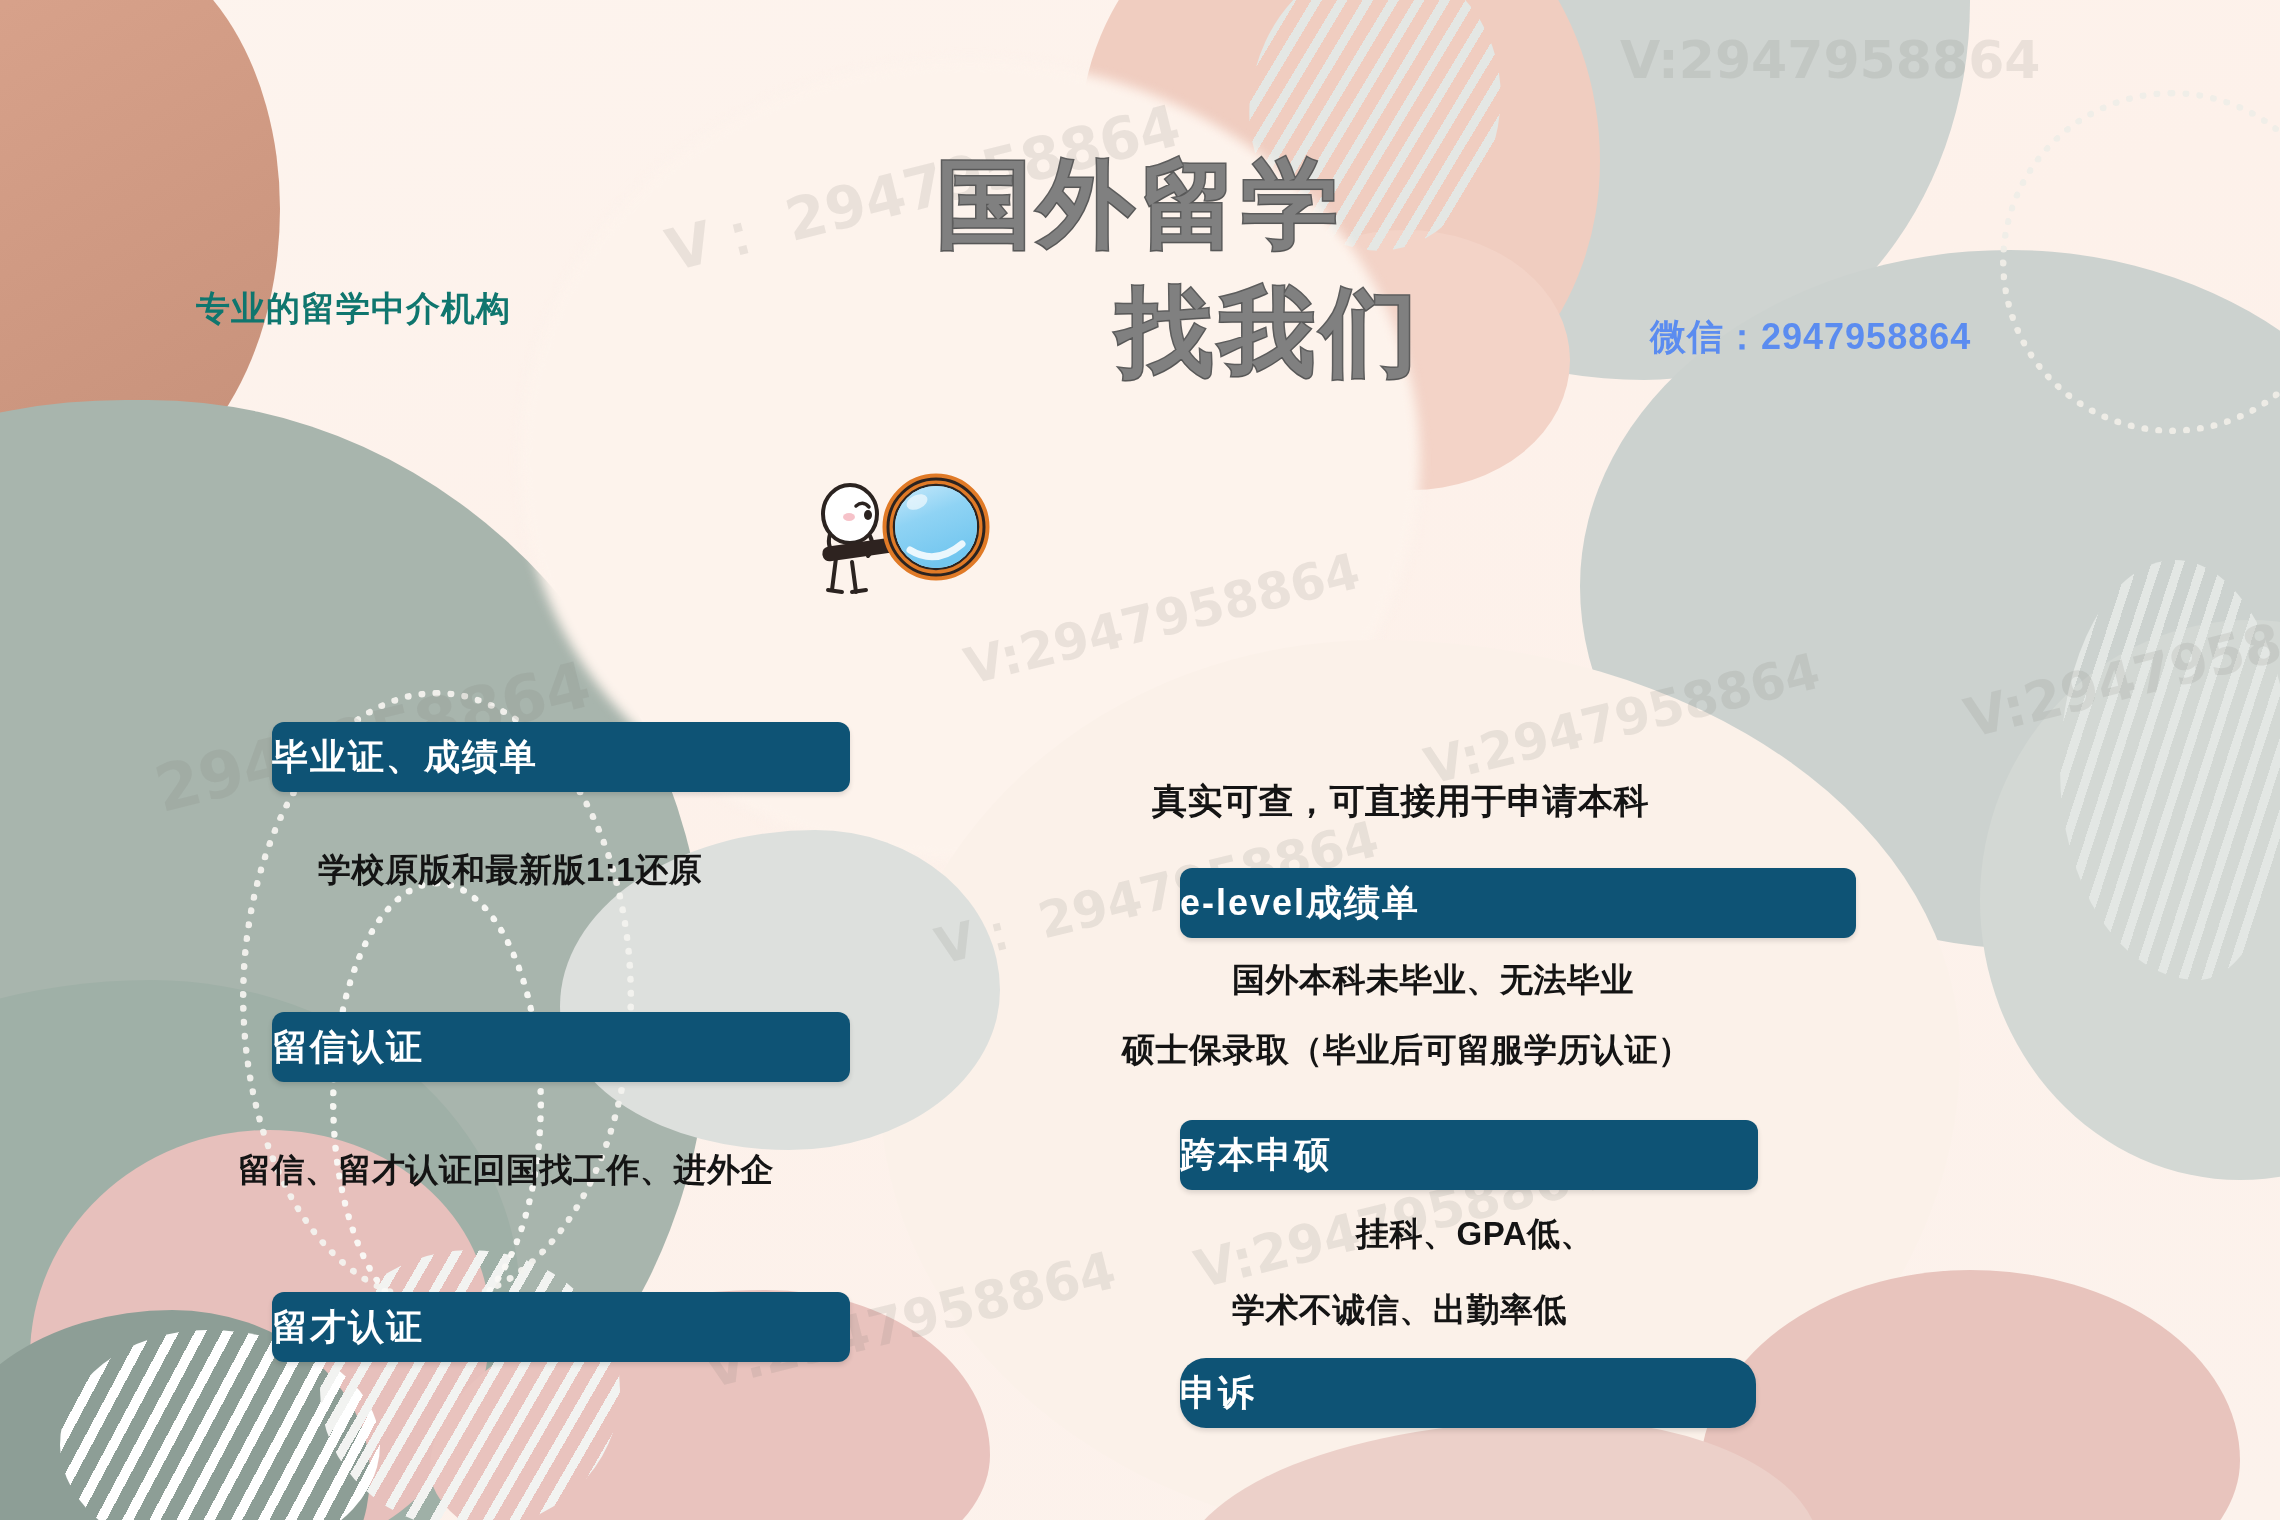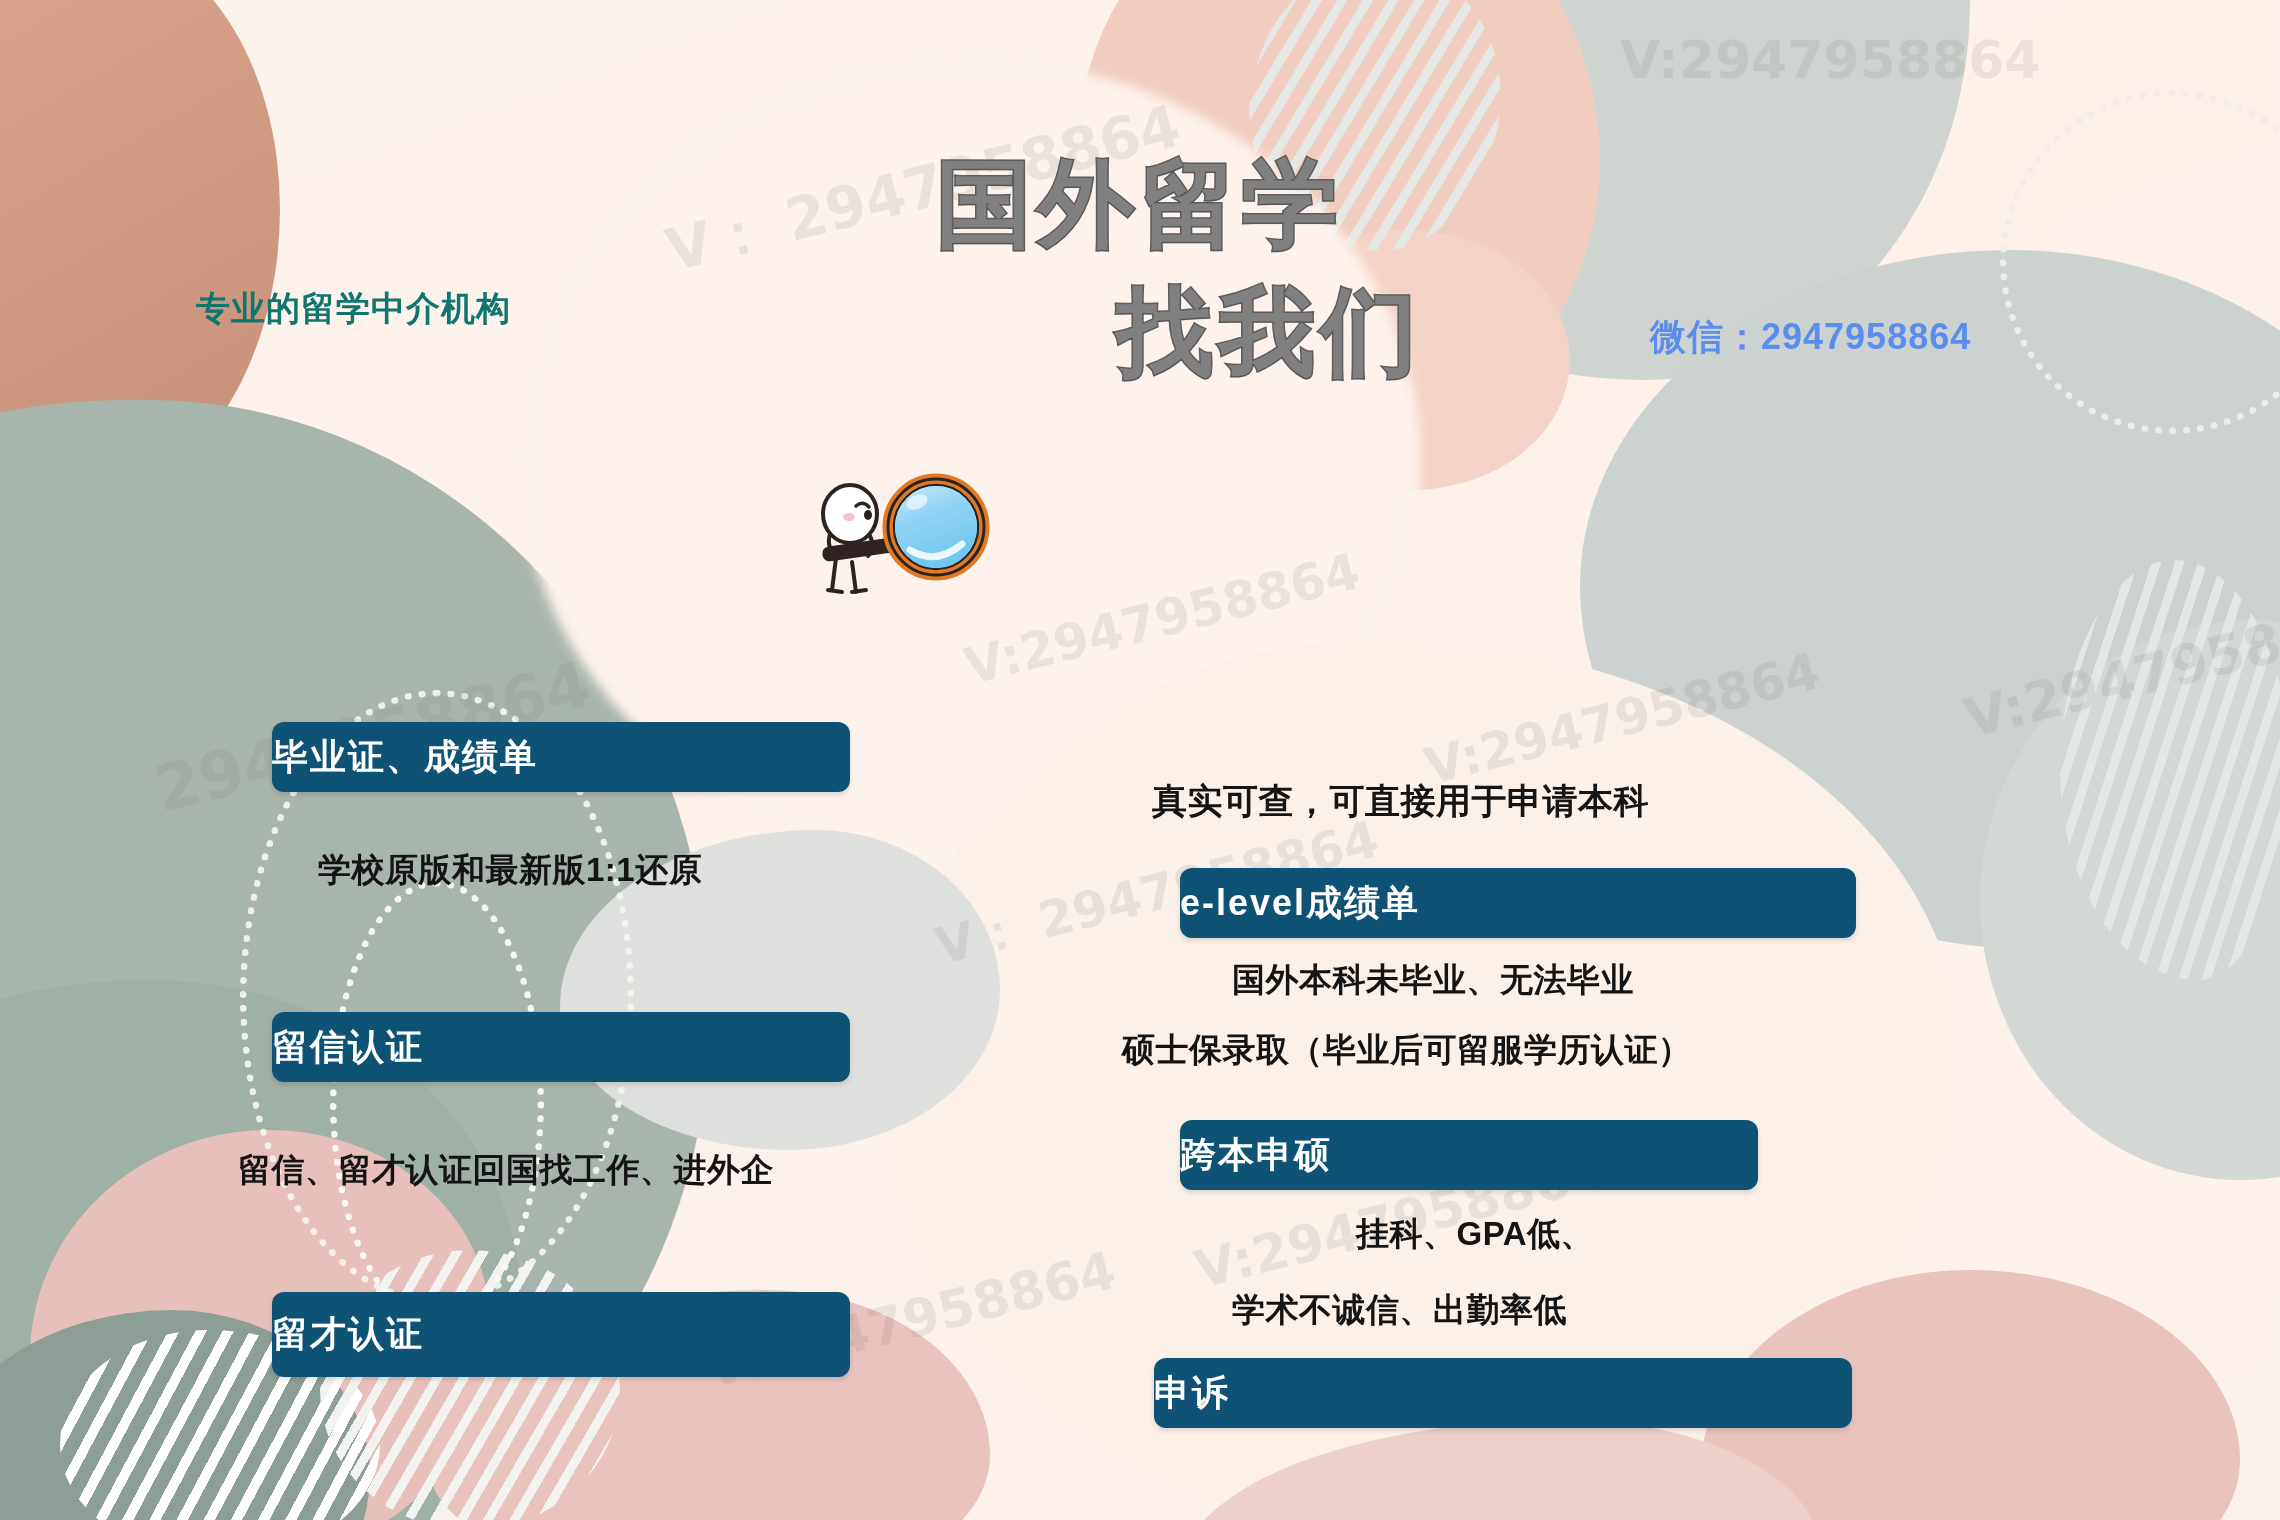--- a/index.html
+++ b/index.html
@@ -296,31 +296,31 @@
     font-weight: 700;
     white-space: nowrap;
     letter-spacing: .5px;
   }
 
   
   .badge-grad   { left: 272px; top: 722px; width: 578px; height: 70px; }
   .sub-grad     { left: 318px; top: 848px; }
   .badge-lx     { left: 272px; top: 1012px; width: 578px; height: 70px; }
   .sub-lx       { left: 238px; top: 1148px; }
-  .badge-lc     { left: 272px; top: 1292px; width: 578px; height: 85px; }
+  .badge-lc     { left: 272px; top: 1292px; width: 578px; height: 70px; }
 
   
   .sub-verify   { left: 1152px; top: 778px; font-size: 35px; }
   .badge-elevel { left: 1180px; top: 868px; width: 676px; height: 70px; }
   .sub-e1       { left: 1232px; top: 958px; }
   .sub-e2       { left: 1122px; top: 1028px; text-align: center; }
   .badge-kbss   { left: 1180px; top: 1120px; width: 578px; height: 70px; }
   .sub-k1       { left: 1356px; top: 1212px; }
   .sub-k2       { left: 1232px; top: 1288px; }
-  .badge-ss     { left: 1154px; top: 1358px; width: 698px; height: 70px; }
+  .badge-ss     { left: 1180px; top: 1358px; width: 576px; height: 70px; border-radius: 26px; }
 </style>
 </head>
 <body>
 
 <div id="poster">
 
   <div class="bg-layer">
     <div class="bg-base"></div>
 
     <div class="blob blob-top-grey"></div>

